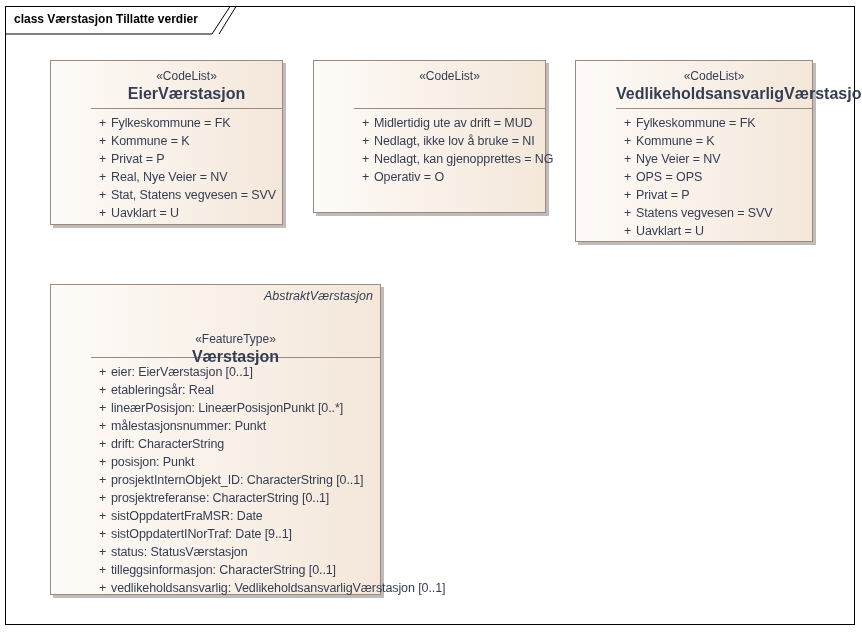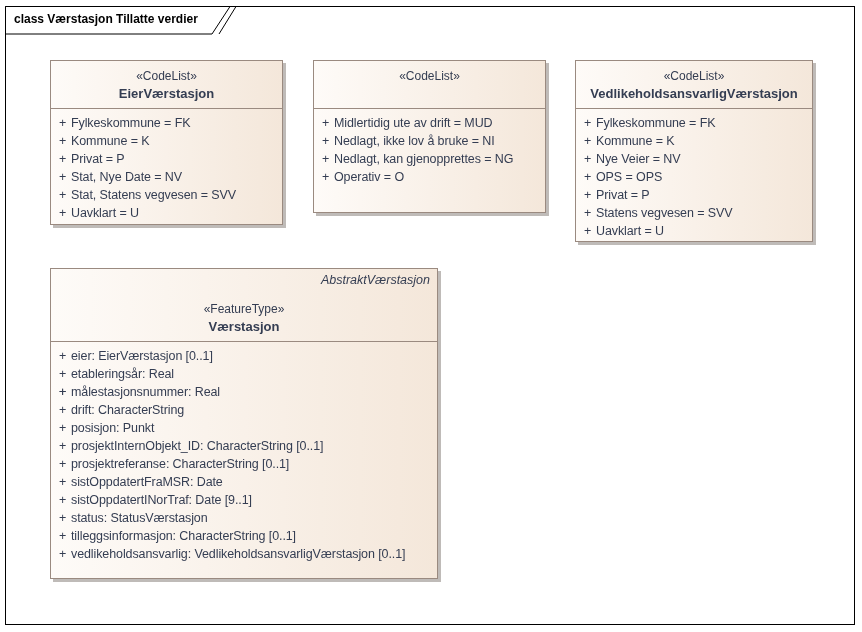--- a/index.html
+++ b/index.html
@@ -25,30 +25,31 @@
   .tab-line{stroke:var(--frame-border);stroke-width:1;}
   .tab-label{
     position:absolute;left:14px;top:12px;
     font-size:12px;font-weight:bold;color:#000000;white-space:nowrap;text-align:center;
   }
   .uml-box{
     position:absolute;box-sizing:border-box;
     background:linear-gradient(90deg,var(--box-fill-left),var(--box-fill-right));
     border:1px solid var(--box-border);
     box-shadow:3px 3px 0 var(--shadow);
+    padding-left:40px;
   }
   .uml-box header{
     text-align:center;border-bottom:1px solid var(--box-border);
     box-sizing:border-box;
   }
   .hdr-std{height:48px;padding-top:7px;}
   .hdr-feat{height:73px;padding-top:4px;}
   .stereotype{font-size:12px;line-height:16px;}
-  .hdr-feat .stereotype{margin-top:13px;}
-  .class-name{font-size:13px;font-weight:bold;line-height:19px;}
+  .hdr-feat .stereotype{margin-top:27px;}
+  .class-name{font-size:16px;font-weight:bold;line-height:19px;}
   .tagline{
     text-align:right;font-style:italic;font-size:12.5px;line-height:15px;
     padding-right:7px;
   }
   ul.attrs{
     list-style:none;margin:0;padding:5px 6px 0 8px;
   }
   ul.attrs li{
     position:relative;padding-left:12px;line-height:18px;font-size:12.5px;
     white-space:nowrap;
@@ -69,21 +70,21 @@
 
 <section class="uml-box" style="left:50px;top:60px;width:233px;height:165px">
   <header class="hdr-std">
     <div class="stereotype">«CodeList»</div>
     <div class="class-name">EierVærstasjon</div>
   </header>
   <ul class="attrs">
       <li><span class="vis">+</span><span class="attr-text">Fylkeskommune = FK</span></li>
       <li><span class="vis">+</span><span class="attr-text">Kommune = K</span></li>
       <li><span class="vis">+</span><span class="attr-text">Privat = P</span></li>
-      <li><span class="vis">+</span><span class="attr-text">Stat, Nye Date = NV</span></li>
+      <li><span class="vis">+</span><span class="attr-text">Real, Nye Veier = NV</span></li>
       <li><span class="vis">+</span><span class="attr-text">Stat, Statens vegvesen = SVV</span></li>
       <li><span class="vis">+</span><span class="attr-text">Uavklart = U</span></li>
     </ul>
 </section>
 
 <section class="uml-box" style="left:313px;top:60px;width:233px;height:153px">
   <header class="hdr-std">
     <div class="stereotype">«CodeList»</div>
   </header>
   <ul class="attrs">
@@ -103,31 +104,31 @@
       <li><span class="vis">+</span><span class="attr-text">Fylkeskommune = FK</span></li>
       <li><span class="vis">+</span><span class="attr-text">Kommune = K</span></li>
       <li><span class="vis">+</span><span class="attr-text">Nye Veier = NV</span></li>
       <li><span class="vis">+</span><span class="attr-text">OPS = OPS</span></li>
       <li><span class="vis">+</span><span class="attr-text">Privat = P</span></li>
       <li><span class="vis">+</span><span class="attr-text">Statens vegvesen = SVV</span></li>
       <li><span class="vis">+</span><span class="attr-text">Uavklart = U</span></li>
     </ul>
 </section>
 
-<section class="uml-box" style="left:50px;top:268px;width:388px;height:311px">
+<section class="uml-box" style="left:50px;top:284px;width:331px;height:311px">
   <header class="hdr-feat">
     <div class="tagline">AbstraktVærstasjon</div>
     <div class="stereotype">«FeatureType»</div>
     <div class="class-name">Værstasjon</div>
   </header>
   <ul class="attrs">
       <li><span class="vis">+</span><span class="attr-text">eier: EierVærstasjon [0..1]</span></li>
       <li><span class="vis">+</span><span class="attr-text">etableringsår: Real</span></li>
-      <li><span class="vis">+</span></li>
-      <li><span class="vis">+</span><span class="attr-text">målestasjonsnummer: Real</span></li>
+      <li><span class="vis">+</span><span class="attr-text">lineærPosisjon: LineærPosisjonPunkt [0..*]</span></li>
+      <li><span class="vis">+</span><span class="attr-text">målestasjonsnummer: Punkt</span></li>
       <li><span class="vis">+</span><span class="attr-text">drift: CharacterString</span></li>
       <li><span class="vis">+</span><span class="attr-text">posisjon: Punkt</span></li>
       <li><span class="vis">+</span><span class="attr-text">prosjektInternObjekt_ID: CharacterString [0..1]</span></li>
       <li><span class="vis">+</span><span class="attr-text">prosjektreferanse: CharacterString [0..1]</span></li>
       <li><span class="vis">+</span><span class="attr-text">sistOppdatertFraMSR: Date</span></li>
       <li><span class="vis">+</span><span class="attr-text">sistOppdatertINorTraf: Date [9..1]</span></li>
       <li><span class="vis">+</span><span class="attr-text">status: StatusVærstasjon</span></li>
       <li><span class="vis">+</span><span class="attr-text">tilleggsinformasjon: CharacterString [0..1]</span></li>
       <li><span class="vis">+</span><span class="attr-text">vedlikeholdsansvarlig: VedlikeholdsansvarligVærstasjon [0..1]</span></li>
     </ul>

